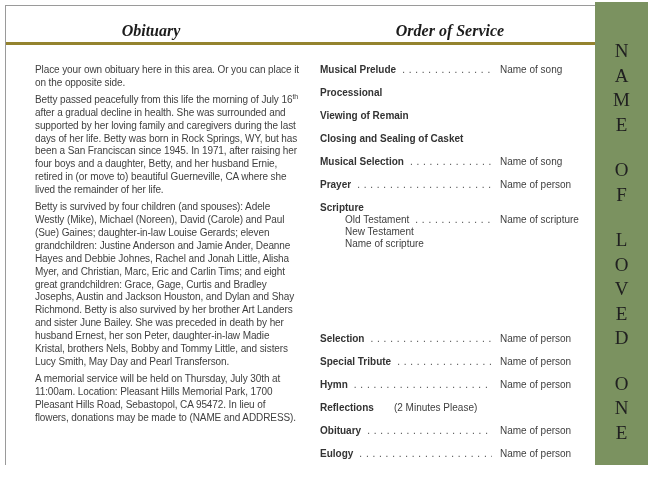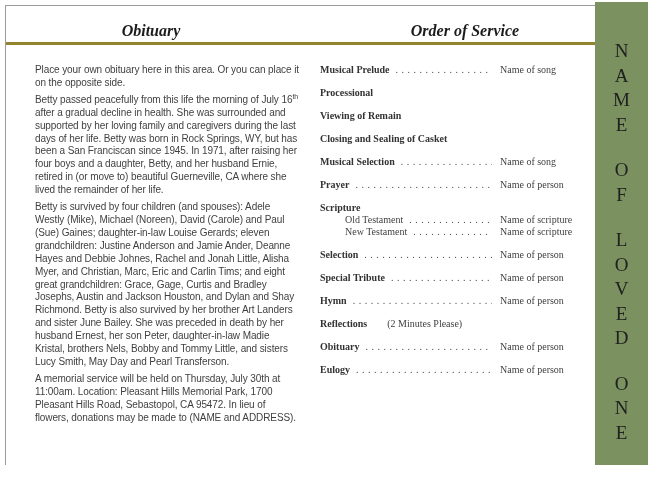--- a/index.html
+++ b/index.html
@@ -19,21 +19,21 @@
   }
   .header-title{
     position:absolute;
     top:22px;
     font-family:"Liberation Serif", serif;
     font-weight:bold;font-style:italic;
     font-size:16px;color:#1c1c1c;
     text-align:center;
   }
   .header-left{left:31px;width:240px;}
-  .header-right{left:330px;width:270px;}
+  .header-right{left:315px;width:270px;}
   .gold-rule{
     position:absolute;
     left:6px;top:42px;width:589px;height:3px;
     background:#94832f;
   }
   
   .obituary-col{
     position:absolute;
     left:35px;top:64px;width:266px;
     font-size:10px;line-height:12.9px;
@@ -42,31 +42,31 @@
   }
   .obituary-col p{margin:0 0 4px 0;}
   .obituary-col sup{font-size:7px;line-height:0;}
   
   .os-col{
     position:absolute;
     left:320px;top:64px;width:264px;
     font-size:10px;line-height:12px;
     color:#3f3f3f;
   }
-  .os-row{display:flex;align-items:flex-start;margin-bottom:11px;font-family:Liberation Serif, serif;}
+  .os-row{display:flex;align-items:flex-start;margin-bottom:11px;}
   .os-label{font-weight:bold;color:#333333;white-space:nowrap;}
   .os-plain{font-weight:normal;color:#3f3f3f;white-space:nowrap;}
   .os-suffix{font-weight:normal;margin-left:20px;white-space:nowrap;}
   .leader{
     flex:1 1 0;overflow:hidden;white-space:nowrap;
     margin:0 8px 0 6px;color:#4d4d4d;letter-spacing:0.5px;
   }
   .os-value{flex:0 0 84px;width:84px;color:#3f3f3f;white-space:nowrap;}
   .os-sub{margin-left:25px;margin-bottom:0;}
-  .os-sub.last{margin-bottom:11px;}
+  .os-sub.last{margin-bottom:11px;flex-direction:column;}
   .os-group-label{margin-bottom:0;}
   
   .green-bar{
     position:absolute;
     left:595px;top:2px;width:53px;height:491px;
     background:#7b9260;
     box-shadow:0 2px 0 #b3b3b3;
     display:flex;flex-direction:column;align-items:center;
     padding-top:38px;box-sizing:border-box;
   }

